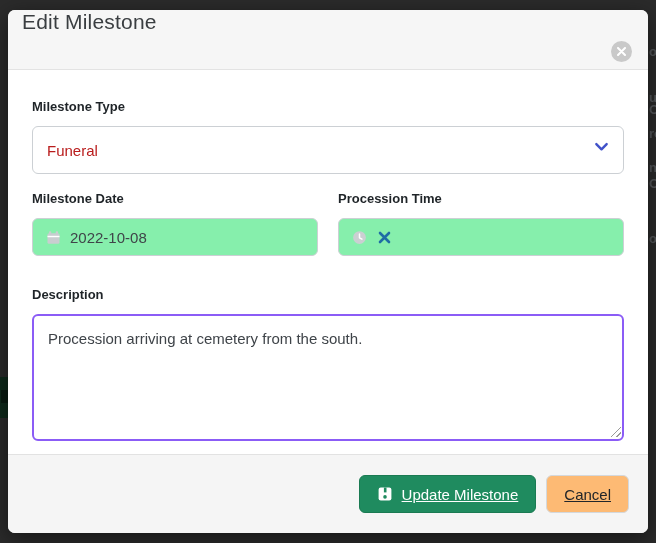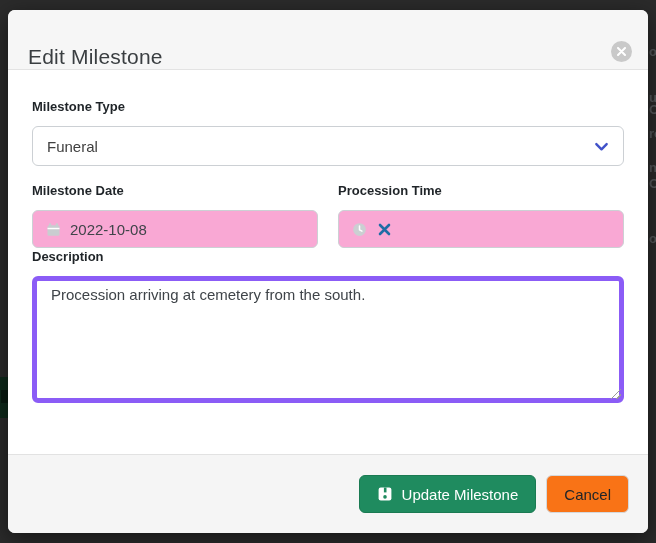--- a/index.html
+++ b/index.html
@@ -29,92 +29,92 @@
   .modal {
     position:absolute; left:8px; top:10px; width:640px; height:523px;
     background:#ffffff; border-radius:7px;
     box-shadow:0 6px 22px rgba(0,0,0,.5);
   }
 
   .modal-header {
     position:relative; height:60px; background:#f6f6f6;
     border-bottom:1px solid #e3e3e3;
     border-radius:7px 7px 0 0;
-    display:flex; align-items:flex-end; padding:0 20px;
+    display:flex; align-items:flex-start; padding:0 14px;
   }
   .modal-title { font-size:21px; color:#3a3e41; font-weight:400; letter-spacing:.2px; }
   .close-btn {
     position:absolute; right:16px; top:31px; width:21px; height:21px;
     background:#c9c9c9; border:none; border-radius:50%;
     display:flex; align-items:center; justify-content:center; cursor:pointer;
   }
 
   .modal-body { padding:28px 24px 0 24px; }
 
   .field-label {
     display:block; font-size:13px; font-weight:700; color:#1f2428;
     line-height:18px; margin-bottom:10px;
   }
 
   .select-box {
-    position:relative; height:40px; border:1px solid #ccd0d4; border-radius:6px;
+    position:relative; height:48px; border:1px solid #ccd0d4; border-radius:6px;
     display:flex; align-items:center; padding:0 40px 0 14px;
-    font-size:15px; color:#404040; cursor:pointer; background:#fff;
+    font-size:15px; color:#b91c1c; cursor:pointer; background:#fff;
   }
   .select-box .chev { position:absolute; right:14px; top:12px; }
 
   .two-col { display:flex; gap:20px; margin-top:16px; }
   .col { flex:1; }
 
   .input-wrap {
     position:relative; height:38px; border:1px solid #ccd0d4; border-radius:6px;
-    display:flex; align-items:center; background:#f9a8d4;
+    display:flex; align-items:center; background:#86efac;
   }
   .input-wrap .lead-icon { margin:0 9px 0 13px; flex:none; display:flex; }
   .input-wrap input {
     border:none; outline:none; background:transparent; flex:1; min-width:0;
     font-size:15px; color:#3f4449; font-family:inherit;
   }
   .clear-x {
     border:none; background:transparent; cursor:pointer;
     margin-right:10px; padding:2px; display:flex;
   }
 
-  .desc-label { }
+  .desc-label { margin-top:30px; }
   .textarea-wrap { position:relative; }
   textarea.desc {
     width:100%; height:127px; resize:none;
-    border:5px solid #8b5cf6; border-radius:6px;
-    padding:4px 14px; font-size:15px; color:#3f4449;
+    border:2px solid #8b5cf6; border-radius:6px;
+    padding:13px 14px; font-size:15px; color:#3f4449;
     font-family:inherit; line-height:20px; outline:none; display:block;
   }
   .resize-grip {
     position:absolute; right:3px; bottom:4px; width:11px; height:11px;
     background:repeating-linear-gradient(135deg,#9a9a9a 0 1px,transparent 1px 4px);
     clip-path:polygon(100% 0,100% 100%,0 100%);
     pointer-events:none;
   }
 
   .modal-footer {
     position:absolute; left:0; right:0; bottom:0; height:79px;
     background:#f5f5f5; border-top:1px solid #e2e2e2;
     border-radius:0 0 7px 7px;
     display:flex; align-items:center; justify-content:flex-end;
     gap:10px; padding:0 19px;
   }
   .btn {
     height:38px; border-radius:6px; font-size:15px; font-family:inherit;
-    display:flex; align-items:center; cursor:pointer;
+    display:flex; align-items:center; cursor:pointer;text-decoration:underline;
   }
   .btn-update {
     background:#1f8b5f; border:1px solid #1a7a52; color:#ffffff;
     padding:0 17px; gap:9px;
   }
   .btn-cancel {
-    background:#f97316; border:1px solid #d4d8dc; color:#212529;
+    background:#fdba74; border:1px solid #d4d8dc; color:#212529;
     padding:0 17px;
   }
 </style>
 </head>
 <body>
 
 <span class="backdrop-frag" style="top:45px">o</span>
 <span class="backdrop-frag" style="top:91px">u</span>
 <span class="backdrop-frag" style="top:103px">O</span>
 <span class="backdrop-frag" style="top:127px">ro</span>

